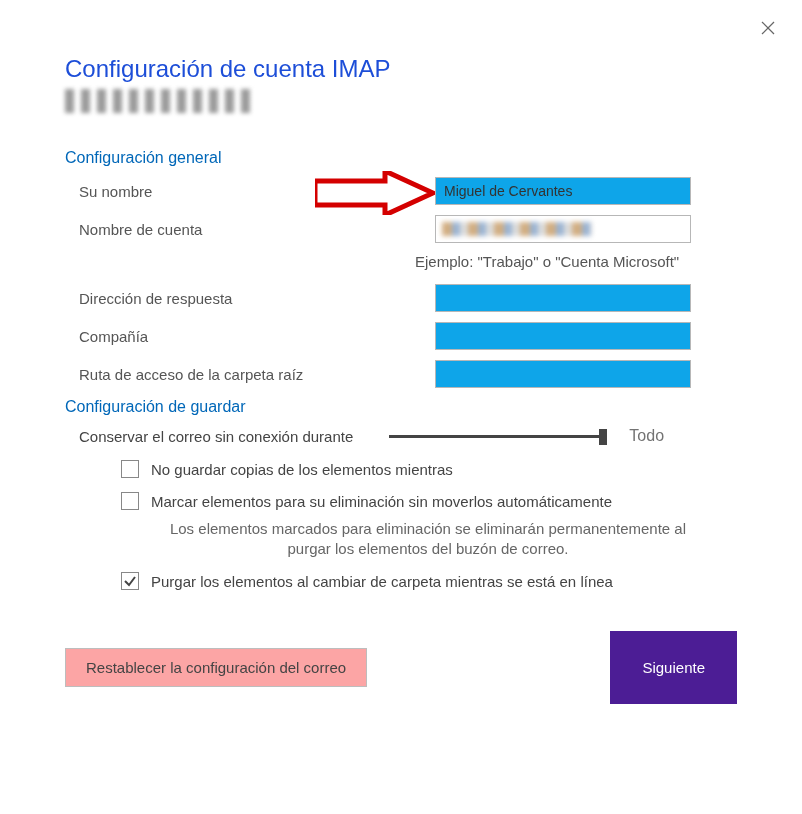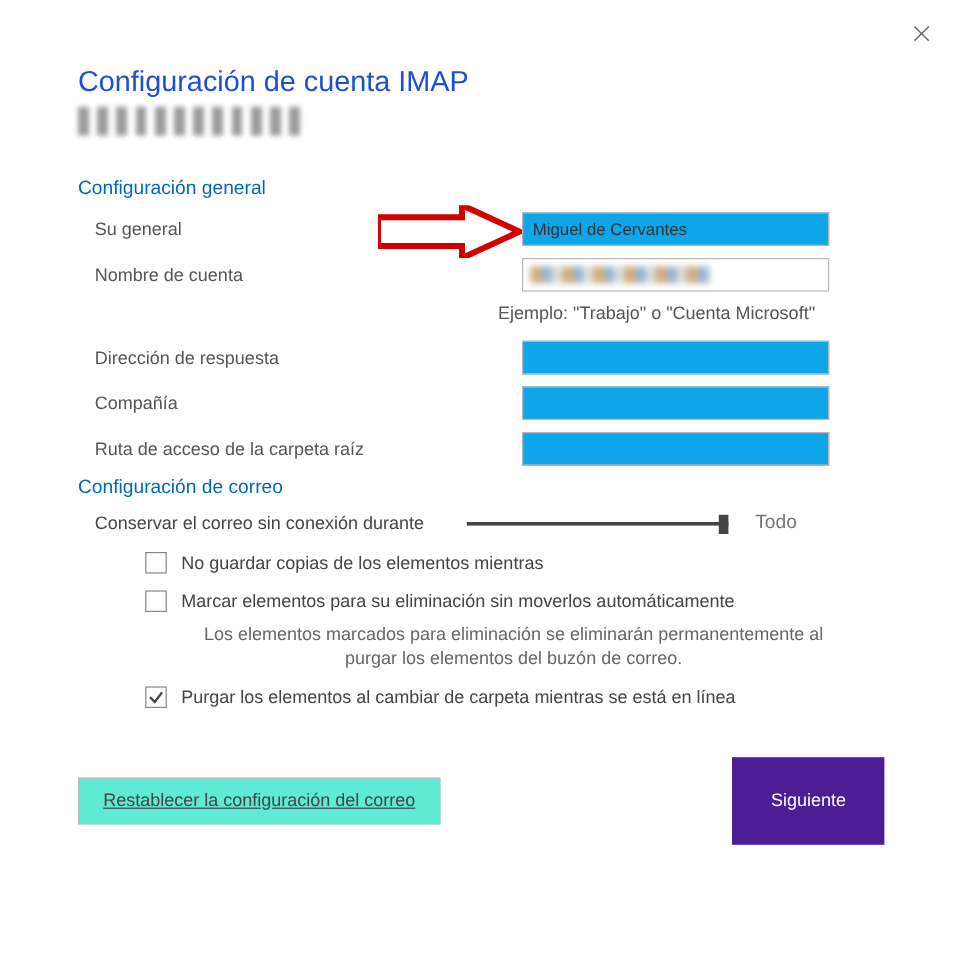--- a/index.html
+++ b/index.html
@@ -173,27 +173,26 @@
       text-align: center;
     }
     .footer {
       display: flex;
       justify-content: space-between;
       align-items: center;
       margin-top: 40px;
     }
     .btn-secondary {
       border: 1px solid #bdbdbd;
-      background: #5eead4;
+      background: #fca5a5;
       color: #444;
       padding: 10px 20px;
       font-family: inherit;
       font-size: 15px;
       cursor: pointer;
-      text-decoration: underline;
     }
     .btn-primary {
       background: #4c1d95;
       color: #fff;
       border: none;
       padding: 28px 32px;
       font-family: inherit;
       font-size: 15px;
       cursor: pointer;
     }
@@ -212,21 +211,21 @@
 
   <h1>Configuración de cuenta IMAP</h1>
   <div class="redacted-line"></div>
 
   <div class="section-title">Configuración general</div>
 
   <div class="row" style="position:relative;">
     <svg class="arrow" width="120" height="44">
       <polygon points="0,10 70,10 70,0 118,22 70,44 70,34 0,34" fill="none" stroke="#d40000" stroke-width="5" stroke-linejoin="miter"></polygon>
     </svg>
-    <div class="label-col">Su general</div>
+    <div class="label-col">Su nombre</div>
     <div class="input-col">
       <input type="text" value="Miguel de Cervantes" style="">
     </div>
   </div>
 
   <div class="row">
     <div class="label-col">Nombre de cuenta</div>
     <div class="input-col">
       <div class="placeholder-redacted"></div>
     </div>
@@ -248,21 +247,21 @@
   </div>
 
 
   <div class="row">
     <div class="label-col">Ruta de acceso de la carpeta raíz</div>
     <div class="input-col">
       <input type="text" value="" style="">
     </div>
   </div>
 
-  <div class="section-title">Configuración de correo</div>
+  <div class="section-title">Configuración de guardar</div>
 
   <div class="offline-row">
     <span>Conservar el correo sin conexión durante</span>
     <div class="slider-wrap">
       <div class="slider-track"></div>
       <div class="slider-thumb"></div>
     </div>
     <span class="slider-value">Todo</span>
   </div>
 

